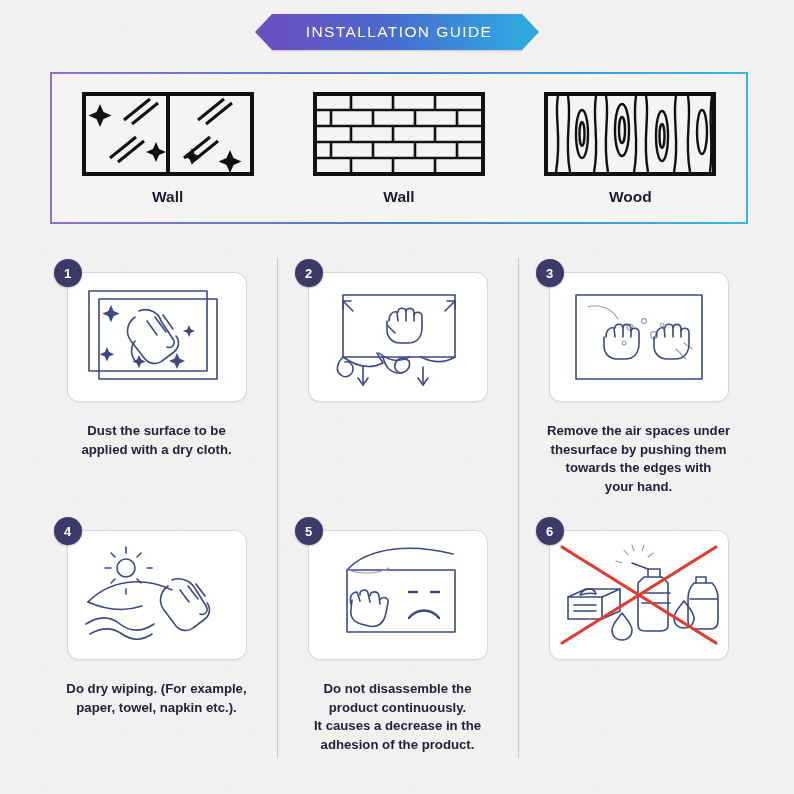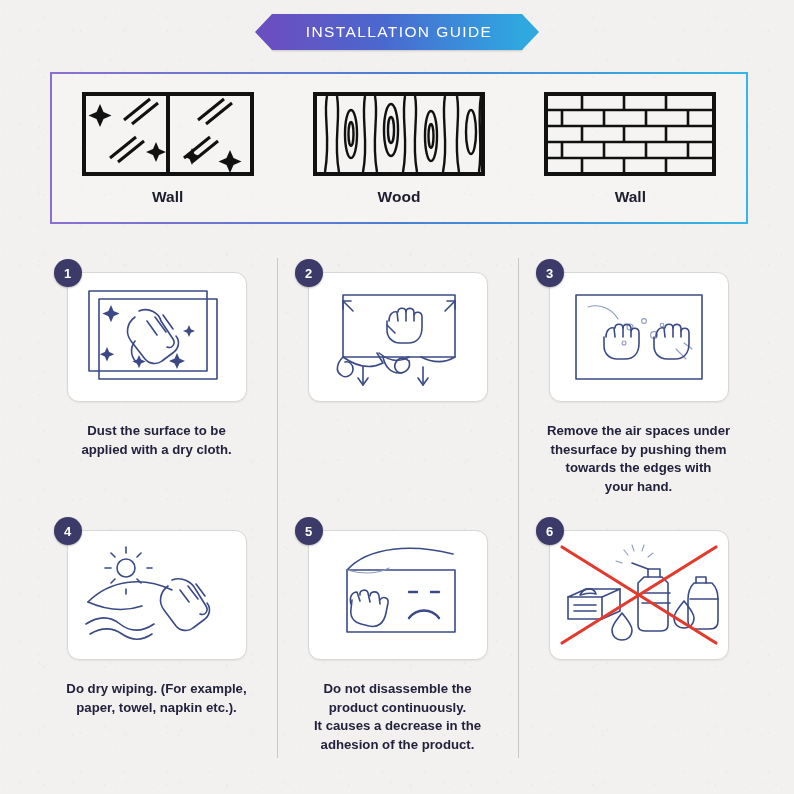--- a/index.html
+++ b/index.html
@@ -143,45 +143,20 @@
             <line x1="112" y1="72" x2="138" y2="51"></line>
         </g>
         <g fill="#111">
           <path d="M20 14 l3.5 8 8 3.5 -8 3.5 -3.5 8 -3.5 -8 -8 -3.5 8 -3.5z"></path>
           <path d="M76 52 l3 7 7 3 -7 3 -3 7 -3 -7 -7 -3 7 -3z"></path>
           <path d="M150 60 l3.5 8 8 3.5 -8 3.5 -3.5 8 -3.5 -8 -8 -3.5 8 -3.5z"></path>
           <path d="M112 58 l2.5 6 6 2.5 -6 2.5 -2.5 6 -2.5 -6 -6 -2.5 6 -2.5z"></path>
         </g>
       </svg>
       <div class="cap">Wall</div>
-    </div>
-
-    <div class="surf">
-      <svg width="176" height="88" viewBox="0 0 176 88">
-        <rect x="4" y="4" width="168" height="80" fill="none" stroke="#111" stroke-width="4"></rect>
-        <g stroke="#111" stroke-width="2.4" fill="none">
-          <path d="M16 6 C12 26 20 46 14 82"></path>
-          <path d="M26 6 C30 30 22 50 28 82"></path>
-          <ellipse cx="40" cy="44" rx="6" ry="24"></ellipse>
-          <ellipse cx="40" cy="44" rx="2.5" ry="12"></ellipse>
-          <path d="M54 6 C50 30 58 52 52 82"></path>
-          <path d="M64 6 C68 28 60 48 66 82"></path>
-          <ellipse cx="80" cy="40" rx="7" ry="26"></ellipse>
-          <ellipse cx="80" cy="40" rx="3" ry="13"></ellipse>
-          <path d="M94 6 C90 30 98 50 92 82"></path>
-          <path d="M104 6 C108 26 100 50 106 82"></path>
-          <ellipse cx="120" cy="46" rx="6" ry="25"></ellipse>
-          <ellipse cx="120" cy="46" rx="2.5" ry="12"></ellipse>
-          <path d="M134 6 C130 28 138 52 132 82"></path>
-          <path d="M146 6 C150 30 142 48 148 82"></path>
-          <ellipse cx="160" cy="42" rx="5" ry="22"></ellipse>
-          <path d="M170 6 C166 30 172 54 168 82"></path>
-        </g>
-      </svg>
-      <div class="cap">Wood</div>
     </div>
 
     <div class="surf">
       <svg width="176" height="88" viewBox="0 0 176 88">
         <rect x="4" y="4" width="168" height="80" fill="none" stroke="#111" stroke-width="4"></rect>
         <g stroke="#111" stroke-width="2.6">
           <line x1="4" y1="20" x2="172" y2="20"></line>
           <line x1="4" y1="36" x2="172" y2="36"></line>
           <line x1="4" y1="52" x2="172" y2="52"></line>
           <line x1="4" y1="68" x2="172" y2="68"></line>
@@ -200,20 +175,45 @@
             <line x1="104" y1="52" x2="104" y2="68"></line>
             <line x1="146" y1="52" x2="146" y2="68"></line>
           <line x1="40" y1="68" x2="40" y2="84"></line>
             <line x1="82" y1="68" x2="82" y2="84"></line>
             <line x1="124" y1="68" x2="124" y2="84"></line>
         </g>
       </svg>
       <div class="cap">Wall</div>
     </div>
 
+    <div class="surf">
+      <svg width="176" height="88" viewBox="0 0 176 88">
+        <rect x="4" y="4" width="168" height="80" fill="none" stroke="#111" stroke-width="4"></rect>
+        <g stroke="#111" stroke-width="2.4" fill="none">
+          <path d="M16 6 C12 26 20 46 14 82"></path>
+          <path d="M26 6 C30 30 22 50 28 82"></path>
+          <ellipse cx="40" cy="44" rx="6" ry="24"></ellipse>
+          <ellipse cx="40" cy="44" rx="2.5" ry="12"></ellipse>
+          <path d="M54 6 C50 30 58 52 52 82"></path>
+          <path d="M64 6 C68 28 60 48 66 82"></path>
+          <ellipse cx="80" cy="40" rx="7" ry="26"></ellipse>
+          <ellipse cx="80" cy="40" rx="3" ry="13"></ellipse>
+          <path d="M94 6 C90 30 98 50 92 82"></path>
+          <path d="M104 6 C108 26 100 50 106 82"></path>
+          <ellipse cx="120" cy="46" rx="6" ry="25"></ellipse>
+          <ellipse cx="120" cy="46" rx="2.5" ry="12"></ellipse>
+          <path d="M134 6 C130 28 138 52 132 82"></path>
+          <path d="M146 6 C150 30 142 48 148 82"></path>
+          <ellipse cx="160" cy="42" rx="5" ry="22"></ellipse>
+          <path d="M170 6 C166 30 172 54 168 82"></path>
+        </g>
+      </svg>
+      <div class="cap">Wood</div>
+    </div>
+
   </div>
 
   <div class="steps">
 
     <div class="divider" style="left:241px;height:500px;"></div>
     <div class="divider" style="left:482px;height:500px;"></div>
 
     <div class="row row1">
 
       <div class="cell">

